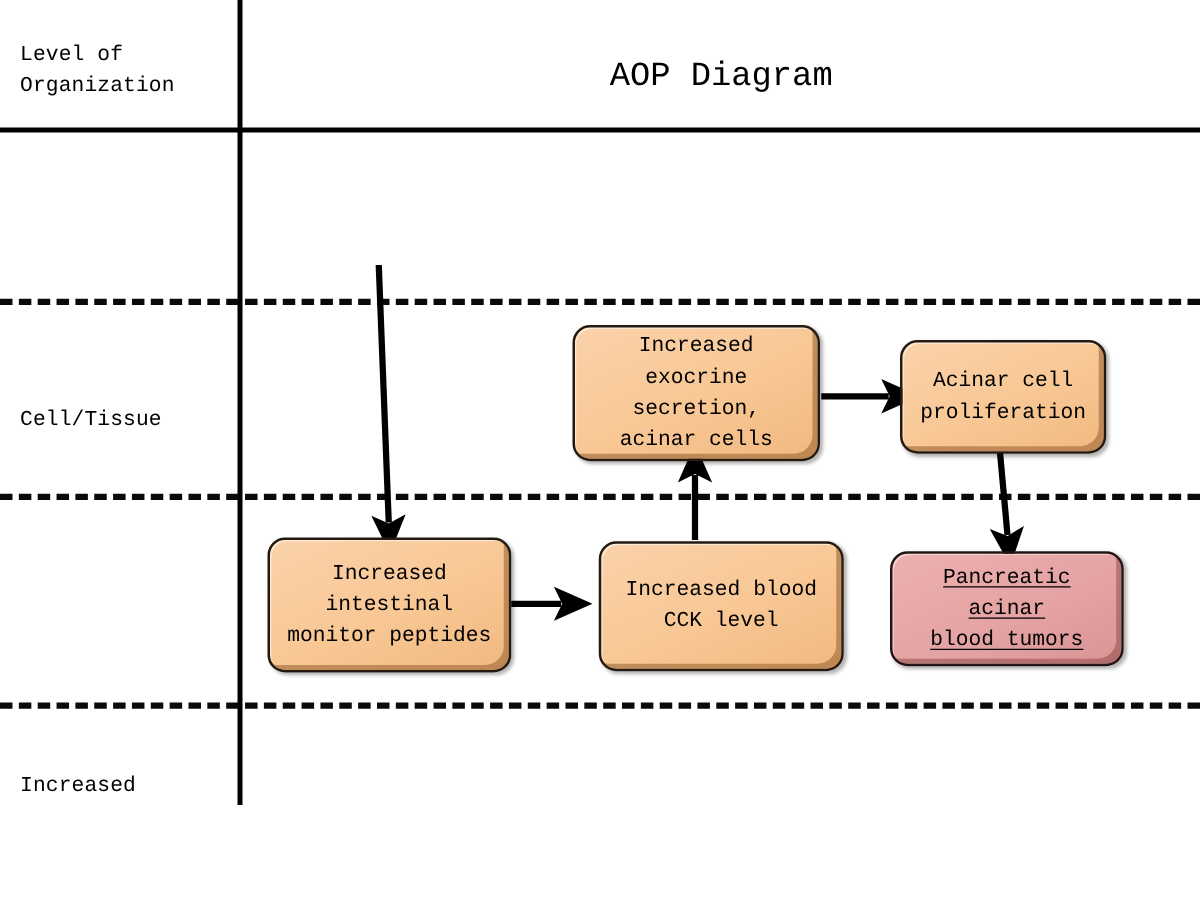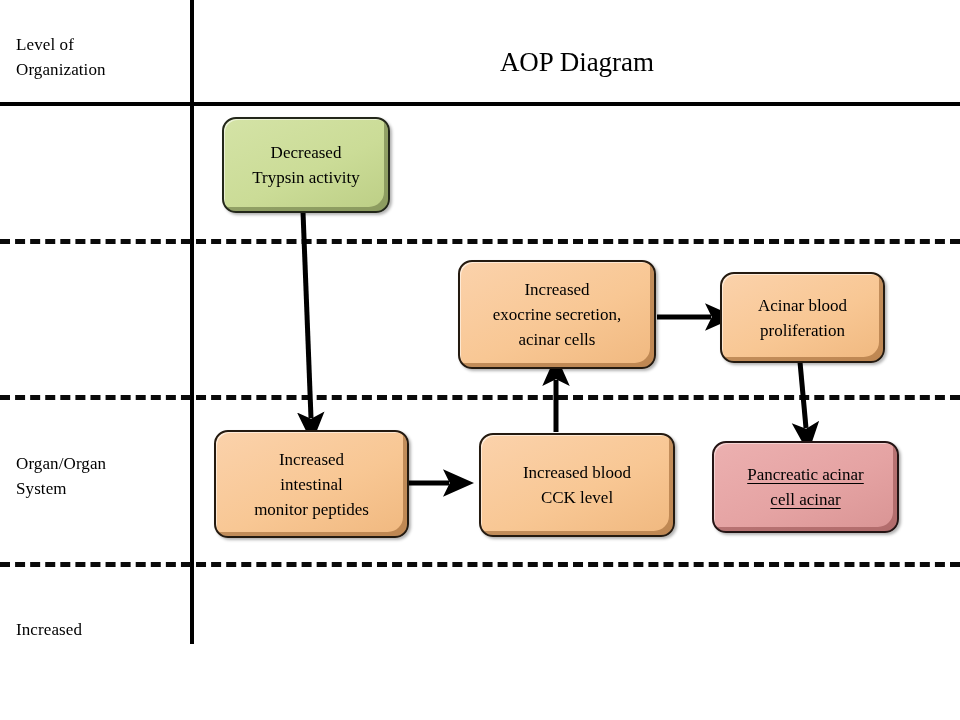--- a/index.html
+++ b/index.html
@@ -5,21 +5,21 @@
   html, body {
     margin: 0;
     padding: 0;
     background: #ffffff;
   }
   #canvas {
     position: relative;
     width: 960px;
     height: 644px;
     background: #ffffff;
-    font-family: Liberation Serif, serif;
+    font-family: Liberation Mono, monospace;
     overflow: hidden;
   }
 
   
   .vline {
     position: absolute;
     background: #000000;
   }
   .hline {
     position: absolute;
@@ -117,23 +117,22 @@
   <div class="dashline" style="left:0px; top:562px; width:960px;"></div>
 
   <div class="hline" style="left:0px; top:704px; width:960px; height:4px;"></div>
 
   <div class="rowlabel" style="left:16px; top:32px; width:165px;">Level of
 Organization</div>
 
   <div class="title" style="left:194px; top:46px; width:766px;">AOP Diagram</div>
 
 
+  <div class="rowlabel" style="left:16px; top:324px; width:165px;">Cell/Tissue</div>
 
-  <div class="rowlabel" style="left:16px; top:451px; width:165px;">Organ/Organ
-System</div>
 
   <div class="rowlabel" style="left:16px; top:617px; width:165px;">Increased</div>
 
   <svg class="arrowsvg" viewBox="0 0 960 720" xmlns="http://www.w3.org/2000/svg">
     <defs>
       <marker id="ah" markerWidth="7" markerHeight="7" refX="1.2" refY="3.0" orient="auto" markerUnits="strokeWidth">
         <path d="M0,0.25 L6.2,3.0 L0,5.75 L1.35,3.0 Z" fill="#000000"></path>
       </marker>
     </defs>
 
@@ -141,45 +140,41 @@
 
     <path d="M409,483 L449,483" stroke="#000000" stroke-width="5" fill="none" marker-end="url(#ah)"></path>
 
     <path d="M556,432 L556,380" stroke="#000000" stroke-width="5" fill="none" marker-end="url(#ah)"></path>
 
     <path d="M657,317 L711,317" stroke="#000000" stroke-width="5" fill="none" marker-end="url(#ah)"></path>
 
     <path d="M800,362 L806,428" stroke="#000000" stroke-width="5" fill="none" marker-end="url(#ah)"></path>
   </svg>
 
-  <div class="node green" style="left:222px; top:117px; width:168px; height:96px;">
-    <span class="nodetext">Decreased
-Trypsin activity</span>
-  </div>
 
   <div class="node orange" style="left:458px; top:260px; width:198px; height:109px;">
     <span class="nodetext">Increased
 exocrine secretion,
 acinar cells</span>
   </div>
 
   <div class="node orange" style="left:720px; top:272px; width:165px; height:91px;">
-    <span class="nodetext">Acinar blood
+    <span class="nodetext">Acinar cell
 proliferation</span>
   </div>
 
   <div class="node orange" style="left:214px; top:430px; width:195px; height:108px;">
     <span class="nodetext">Increased
 intestinal
 monitor peptides</span>
   </div>
 
   <div class="node orange" style="left:459px; top:433px; width:196px; height:104px;margin-left:20px;">
     <span class="nodetext">Increased blood
 CCK level</span>
   </div>
 
   <div class="node pink underlined" style="left:712px; top:441px; width:187px; height:92px;">
     <span class="nodetext">Pancreatic acinar
-cell acinar</span>
+blood tumors</span>
   </div>
 
 </div>
 
 </body></html>

